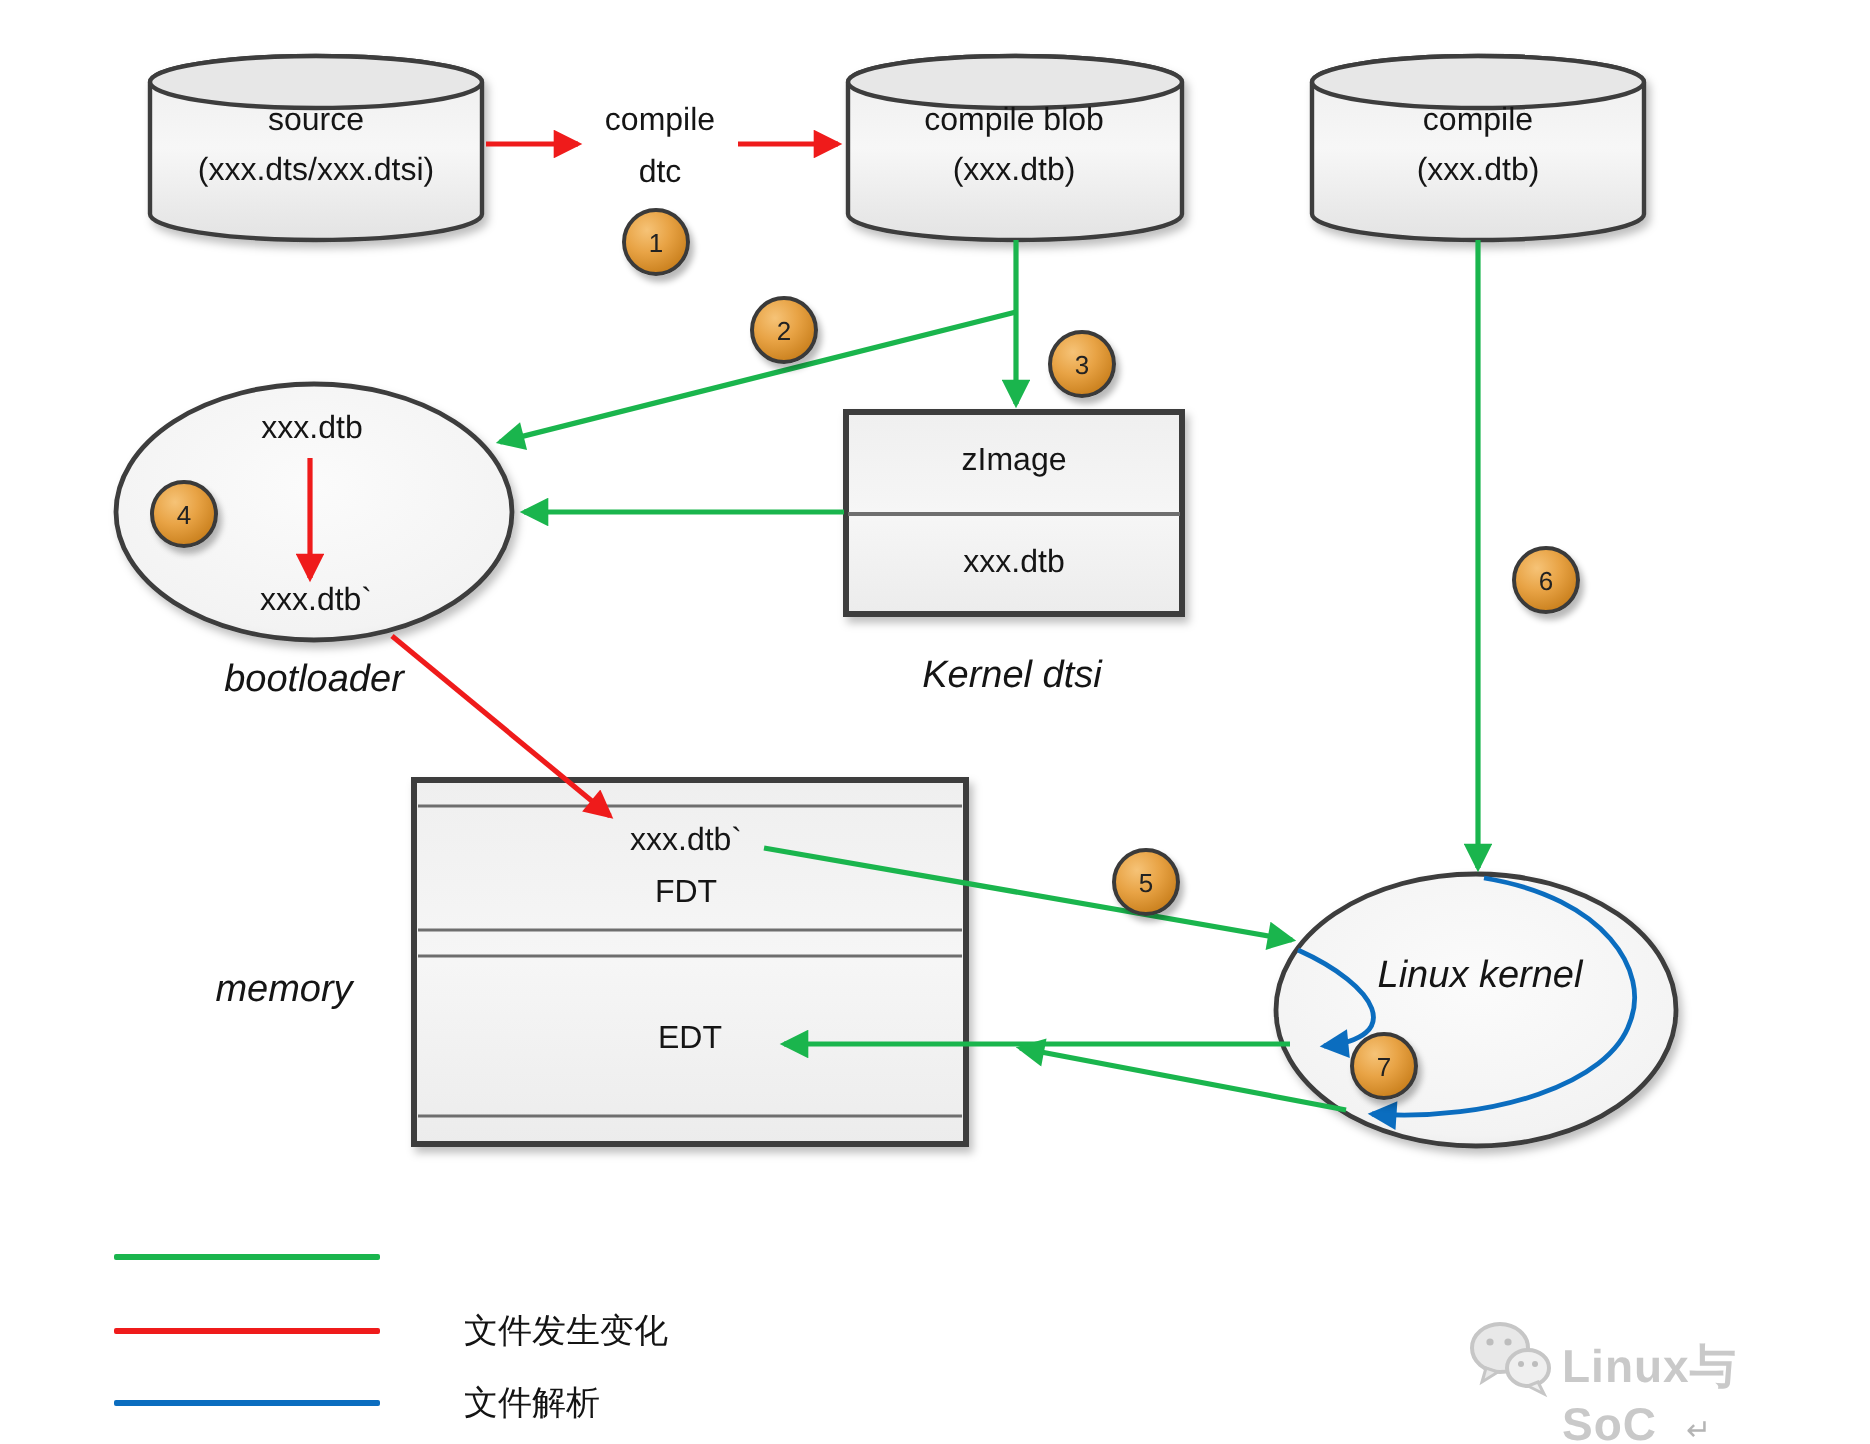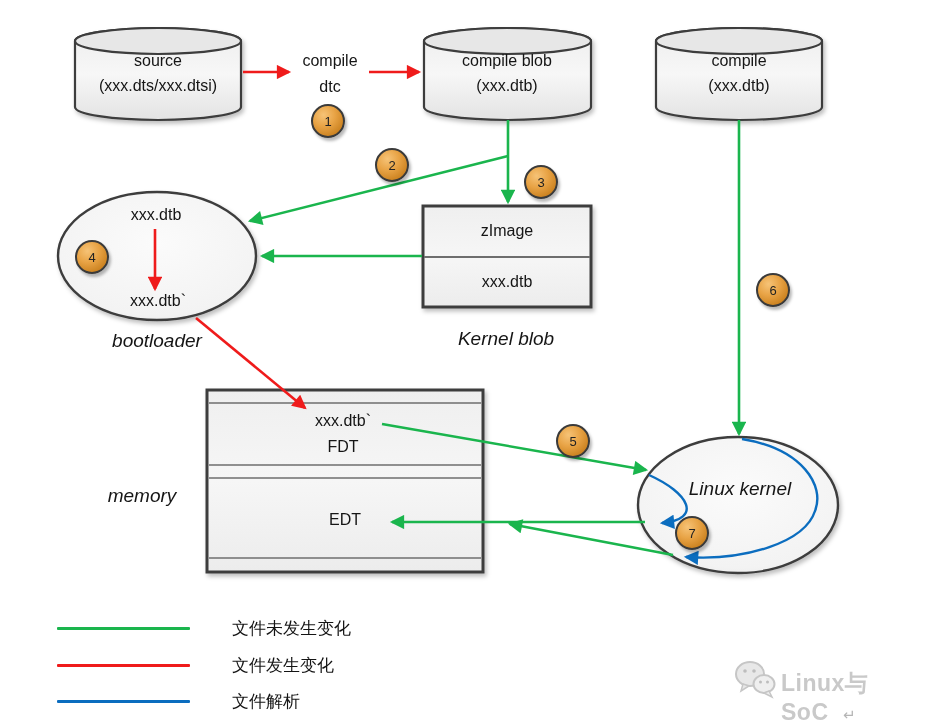--- a/index.html
+++ b/index.html
@@ -124,40 +124,39 @@
   <div class="t" style="left:507px;top:86px">(xxx.dtb)</div>
   <div class="t" style="left:739px;top:61px">compile</div>
   <div class="t" style="left:739px;top:86px">(xxx.dtb)</div>
 
   <div class="t" style="left:156px;top:215px">xxx.dtb</div>
   <div class="t" style="left:158px;top:301px">xxx.dtb`</div>
   <div class="t big" style="left:157px;top:340px">bootloader</div>
 
   <div class="t" style="left:507px;top:231px">zImage</div>
   <div class="t" style="left:507px;top:282px">xxx.dtb</div>
-  <div class="t big" style="left:506px;top:338px">Kernel blob</div>
+  <div class="t big" style="left:506px;top:338px">Kernel dtsi</div>
 
   <div class="t" style="left:343px;top:421px">xxx.dtb`</div>
   <div class="t" style="left:343px;top:447px">FDT</div>
   <div class="t" style="left:345px;top:520px">EDT</div>
   <div class="t big" style="left:142px;top:495px">memory</div>
 
   <div class="t big" style="left:740px;top:488px">Linux kernel</div>
 
   <div class="badge" style="left:311px;top:104px">1</div>
   <div class="badge" style="left:375px;top:148px">2</div>
   <div class="badge" style="left:524px;top:165px">3</div>
   <div class="badge" style="left:75px;top:240px">4</div>
   <div class="badge" style="left:556px;top:424px">5</div>
   <div class="badge" style="left:756px;top:273px">6</div>
   <div class="badge" style="left:675px;top:516px">7</div>
 
   <div class="legend-row" style="top:628px">
     <span class="legend-bar green"></span>
-    <span class="legend-label">文件未发生变化</span>
   </div>
   <div class="legend-row" style="top:701px">
     <span class="legend-bar blue"></span>
     <span class="legend-label">文件解析</span>
   </div>
   <div class="legend-row" style="top:665px">
     <span class="legend-bar red"></span>
     <span class="legend-label">文件发生变化</span>
   </div>
 

